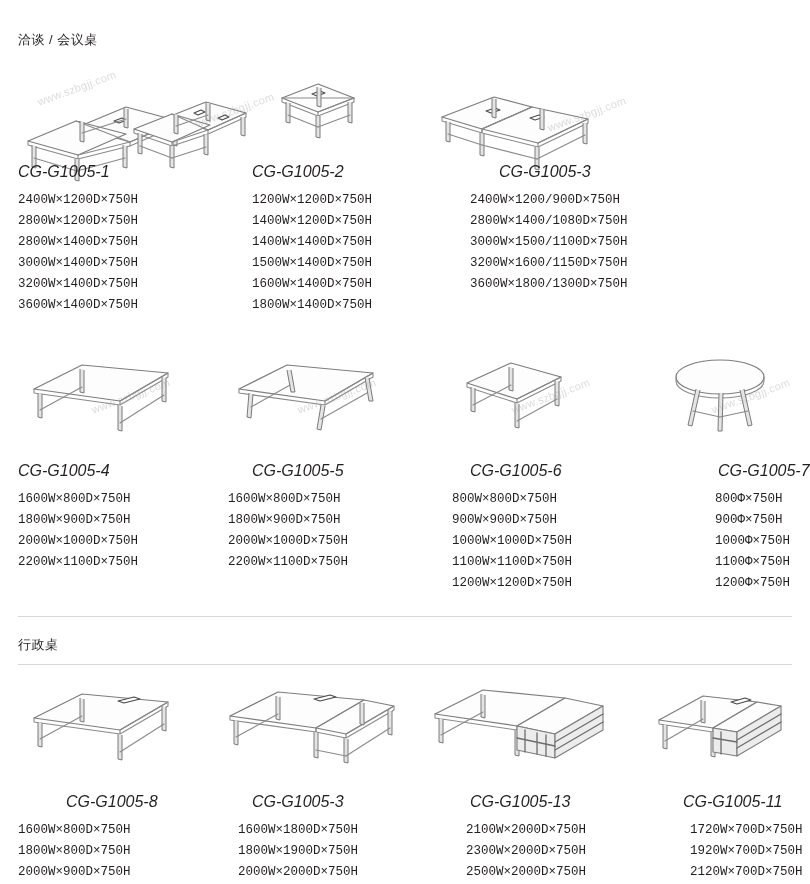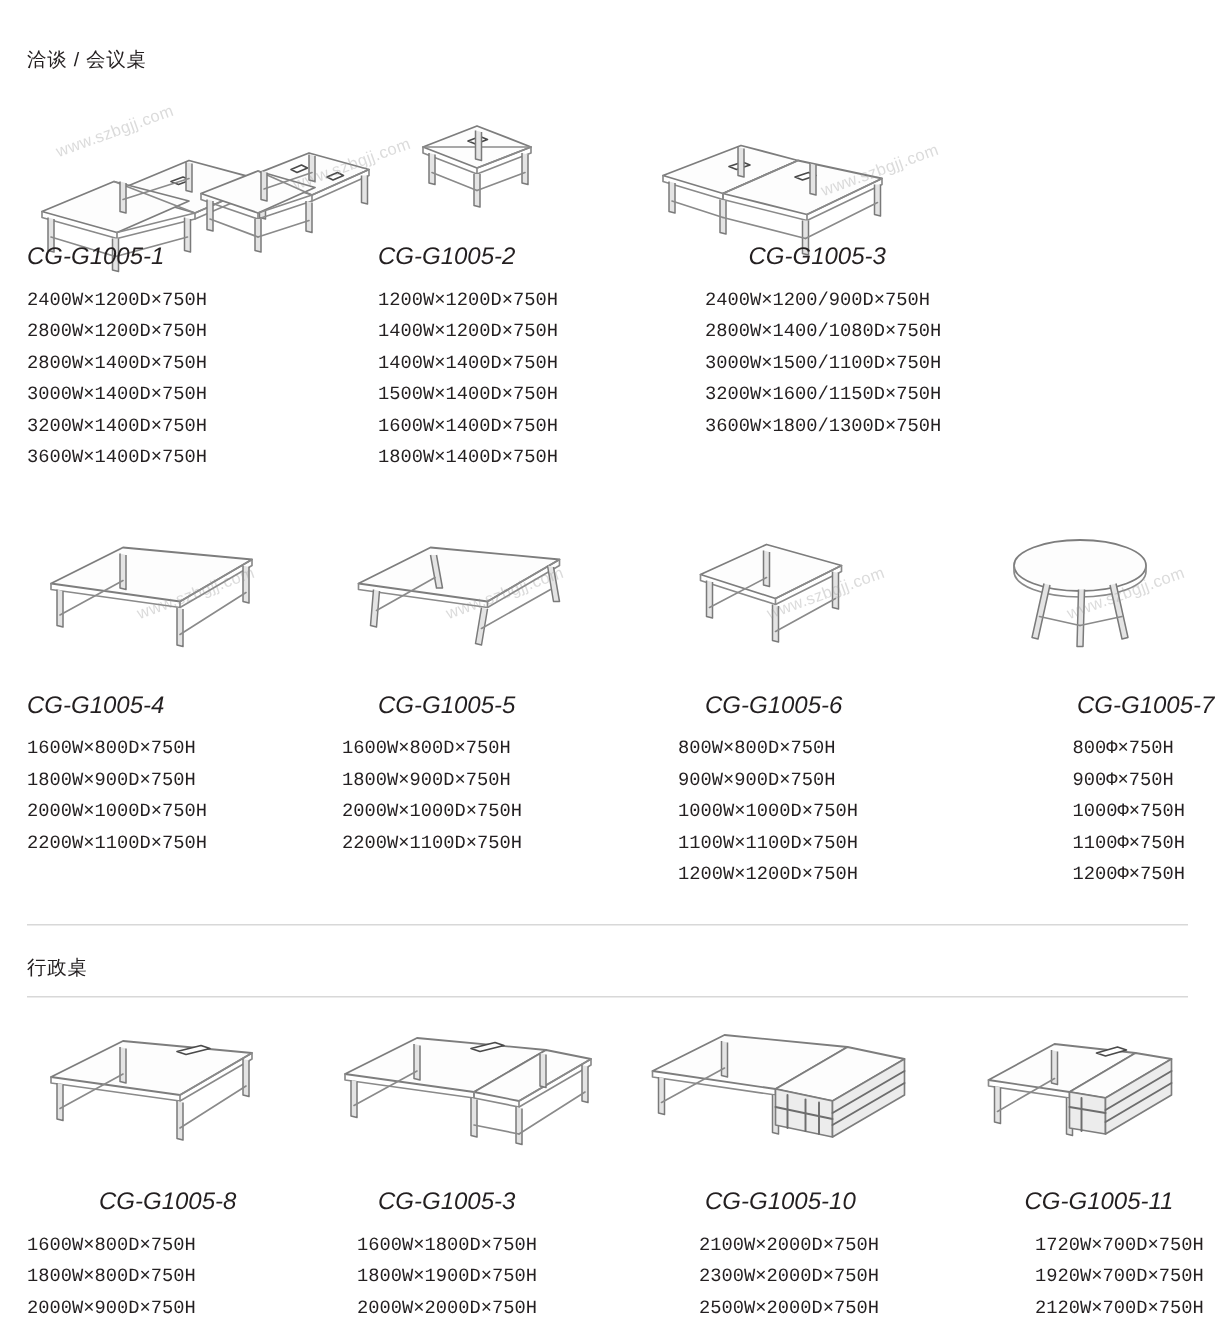--- a/index.html
+++ b/index.html
@@ -382,21 +382,21 @@
         <line class="ln-d" x1="76" y1="56" x2="76" y2="78"></line>
         <line class="ln-d" x1="68" y1="62" x2="92" y2="66"></line>
         <line class="ln-d" x1="92" y1="64" x2="136" y2="38"></line>
         <line class="ln-d" x1="92" y1="72" x2="136" y2="46"></line>
       </svg>
     </div>
   </div>
 
   <div class="code" style="position:absolute; left:18px; top:793px;margin-left:48px;">CG-G1005-8</div>
   <div class="code" style="position:absolute; left:252px; top:793px;">CG-G1005-3</div>
-  <div class="code" style="position:absolute; left:470px; top:793px;">CG-G1005-10</div>
+  <div class="code" style="position:absolute; left:470px; top:793px;">CG-G1005-13</div>
   <div class="code" style="position:absolute; left:683px; top:793px;">CG-G1005-11</div>
 
   <ul class="specs" style="position:absolute; left:18px; top:820px;">
     <li>1600W×800D×750H</li>
     <li>1800W×800D×750H</li>
     <li>2000W×900D×750H</li>
   </ul>
   <ul class="specs" style="position:absolute; left:238px; top:820px;">
     <li>1600W×1800D×750H</li>
     <li>1800W×1900D×750H</li>

